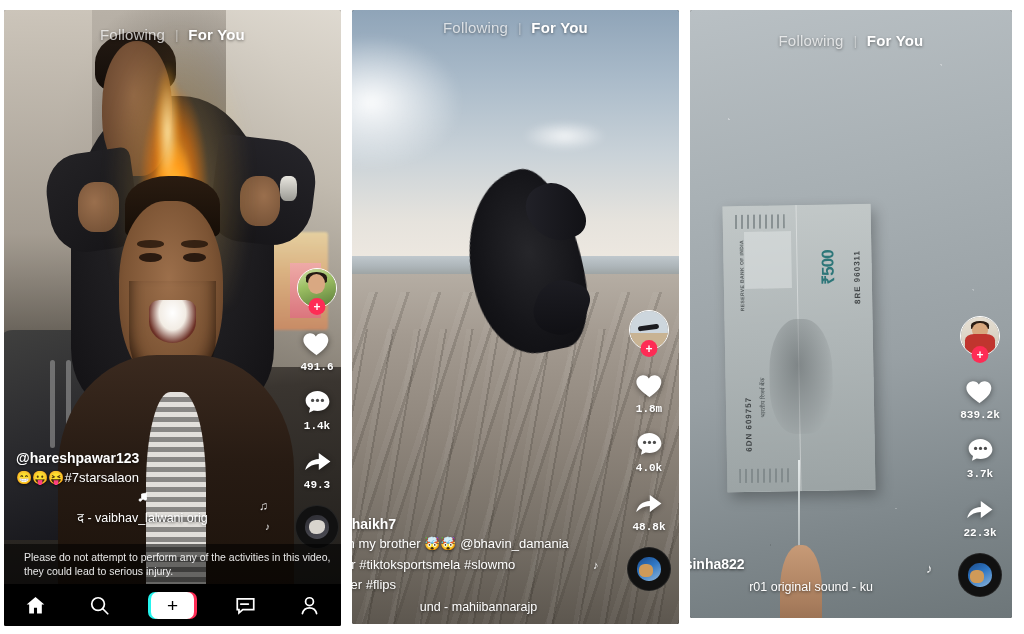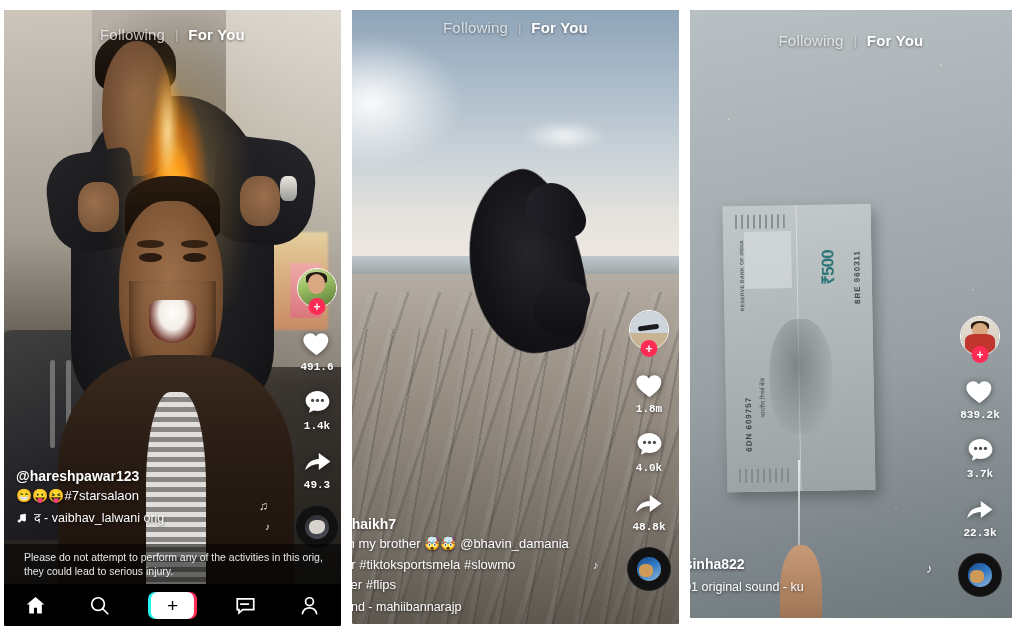--- a/index.html
+++ b/index.html
@@ -359,21 +359,21 @@
     position: absolute; color: #fff; font-size: 12px;
     text-shadow: 0 1px 3px rgba(0,0,0,.5); opacity: .92;
   }
 
   .caption {
     position: absolute; left: 12px; right: 72px; bottom: 0;
     color: #fff; text-shadow: 0 1px 3px rgba(0,0,0,.6);
   }
   .caption .user { font-size: 14px; font-weight: 700; margin-bottom: 4px; }
   .caption .desc { font-size: 13px; line-height: 1.28; margin-bottom: 4px; }
-  .caption .music { font-size: 12.5px; display: flex; align-items: center; gap: 6px; }
+  .caption .music { font-size: 12.5px; display: flex; align-items: center; gap: 6px; flex-direction: column; }
 
   .warning {
     position: absolute; left: 0; right: 0; bottom: 42px;
     background: rgba(0,0,0,.55);
     color: rgba(255,255,255,.9);
     font-size: 10.5px; line-height: 1.34;
     padding: 6px 10px 6px 20px;
   }
 
   .navbar {
@@ -505,21 +505,21 @@
         <div class="user">@hareshpawar123</div>
         <div class="desc">😁😛😝#7starsalaon</div>
         <div class="music">
           <svg width="12" height="12" viewBox="0 0 24 24">
             <path fill="#fff" d="M9 18V6l10-2v12M9 18a2.5 2.5 0 1 1-2.5-2.5A2.5 2.5 0 0 1 9 18zm10-2a2.5 2.5 0 1 1-2.5-2.5A2.5 2.5 0 0 1 19 16z" stroke="#fff" stroke-width="1.4"></path>
           </svg>
           <span>द - vaibhav_lalwani   orig</span>
         </div>
       </div>
 
-      <div class="warning">Please do not attempt to perform any of the activities in this orig, they could lead to serious injury.</div>
+      <div class="warning">Please do not attempt to perform any of the activities in this video, they could lead to serious injury.</div>
 
       <div class="navbar">
         <div>
           <svg class="nav-ico" viewBox="0 0 24 24">
             <path fill="#fff" d="M12 3.2 2.8 11h2.6v9.4h5V14.4h3.2v6h5V11h2.6z"></path>
           </svg>
         </div>
         <div>
           <svg class="nav-ico" viewBox="0 0 24 24">
             <circle cx="10.5" cy="10.5" r="6.6" fill="none" stroke="#fff" stroke-width="1.8"></circle>

